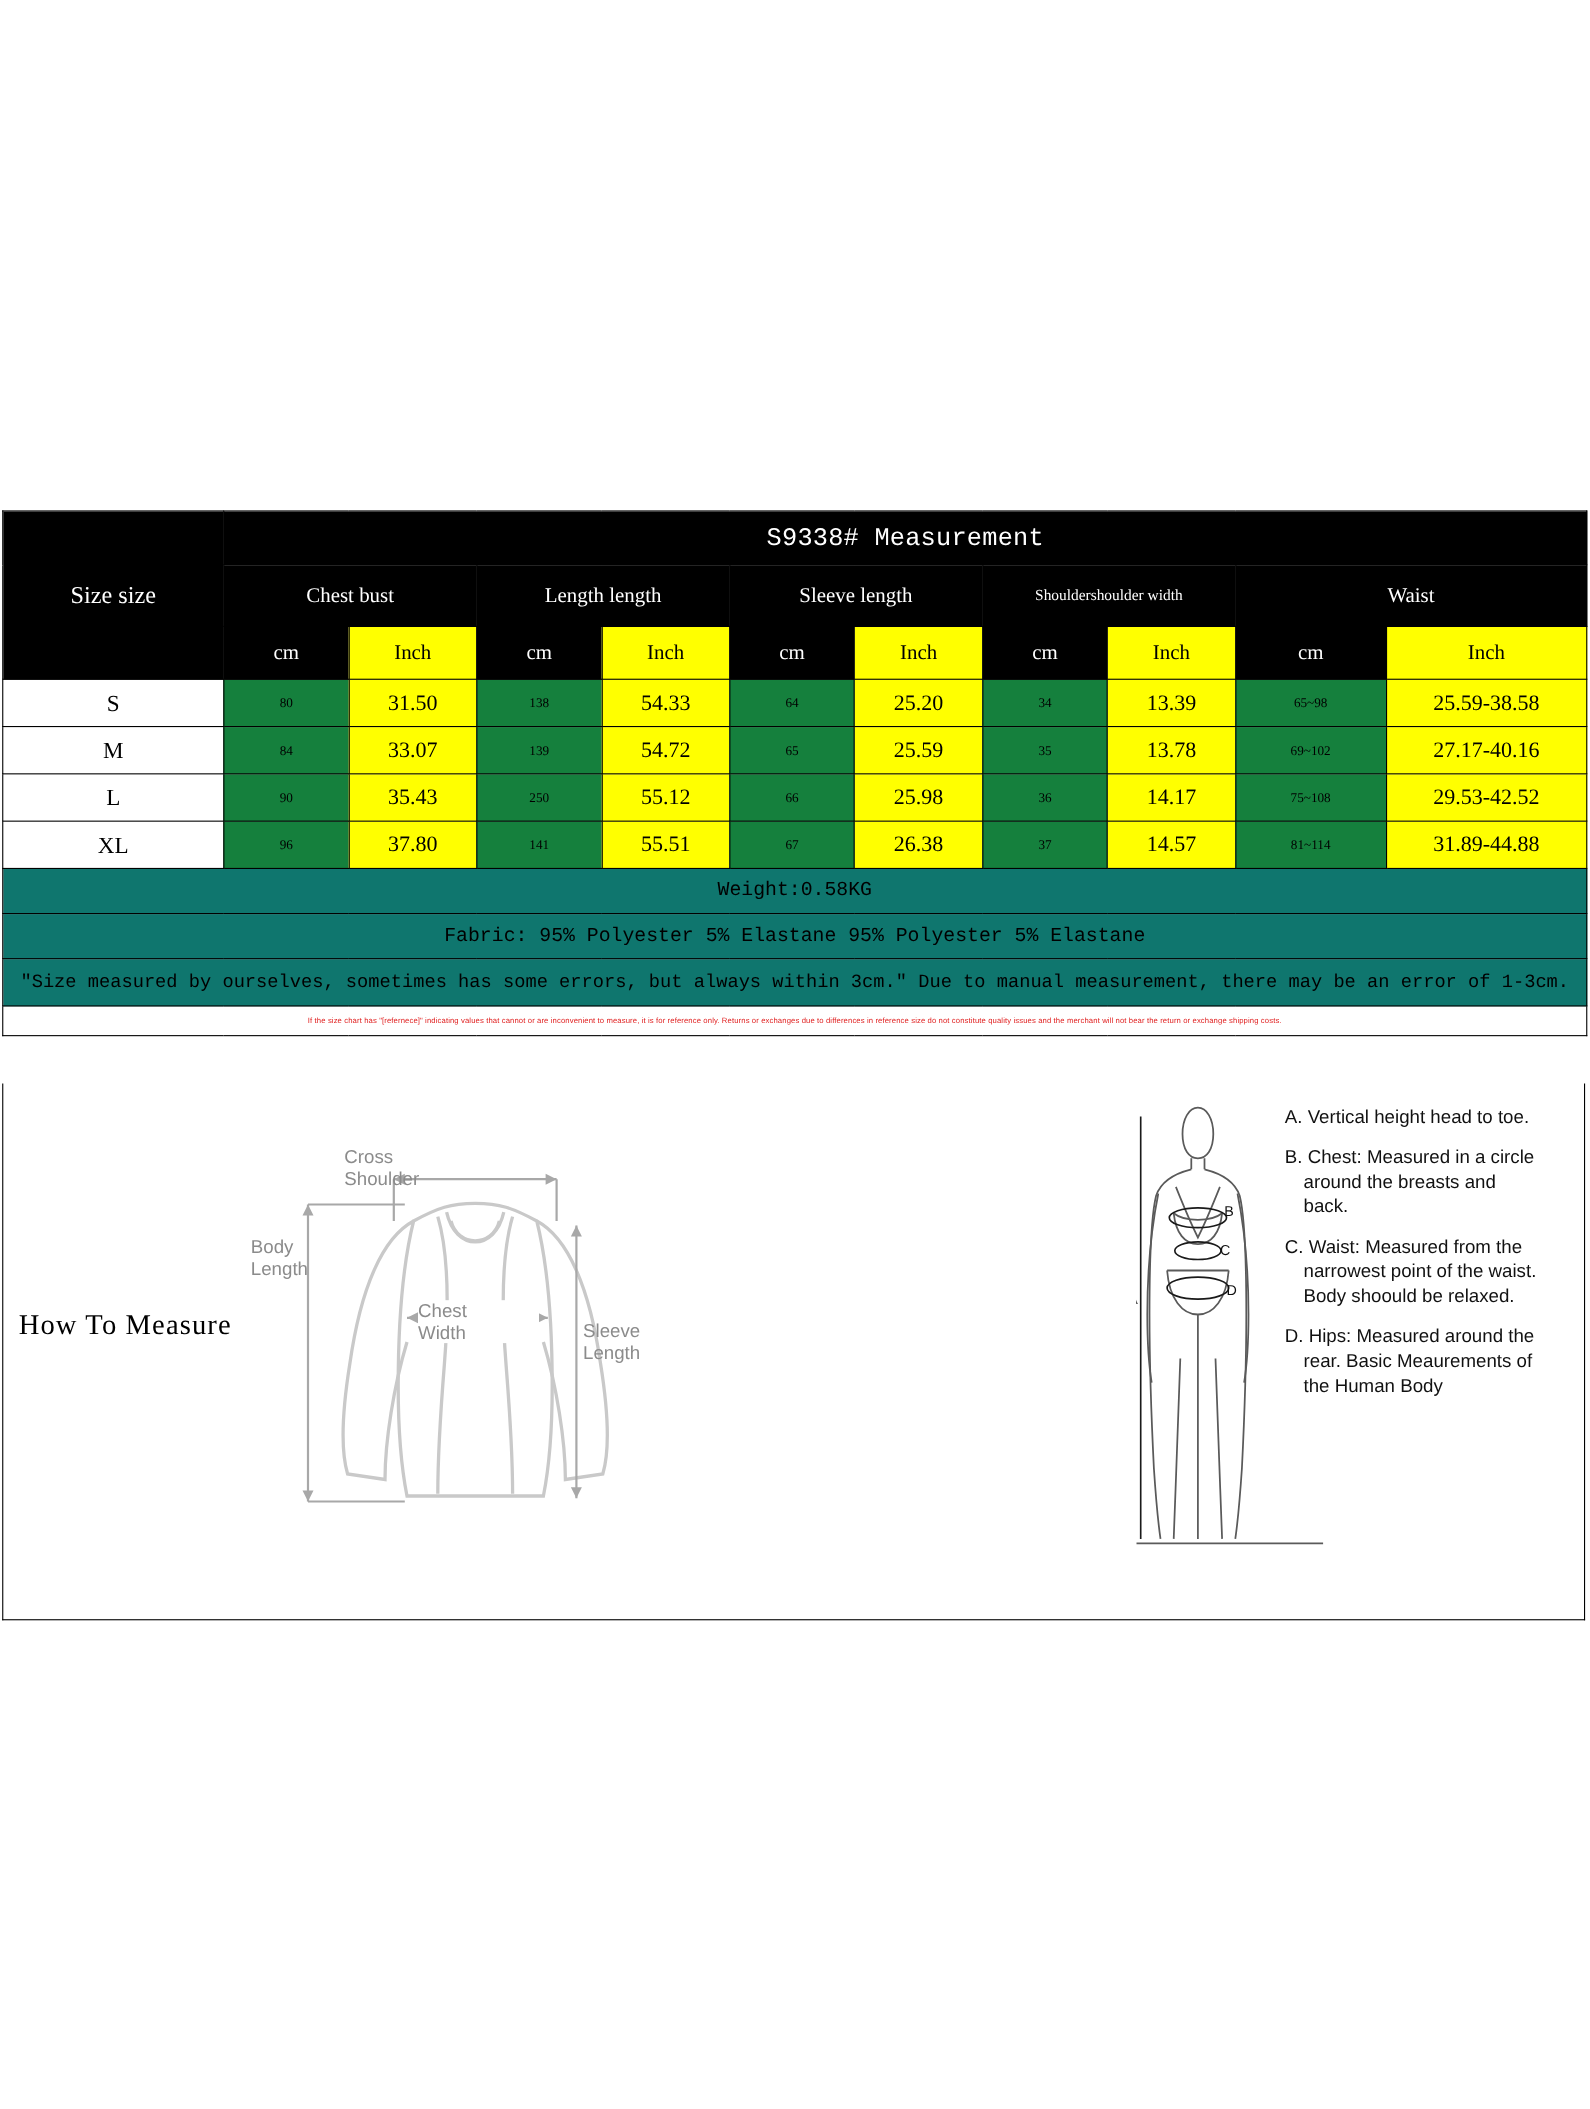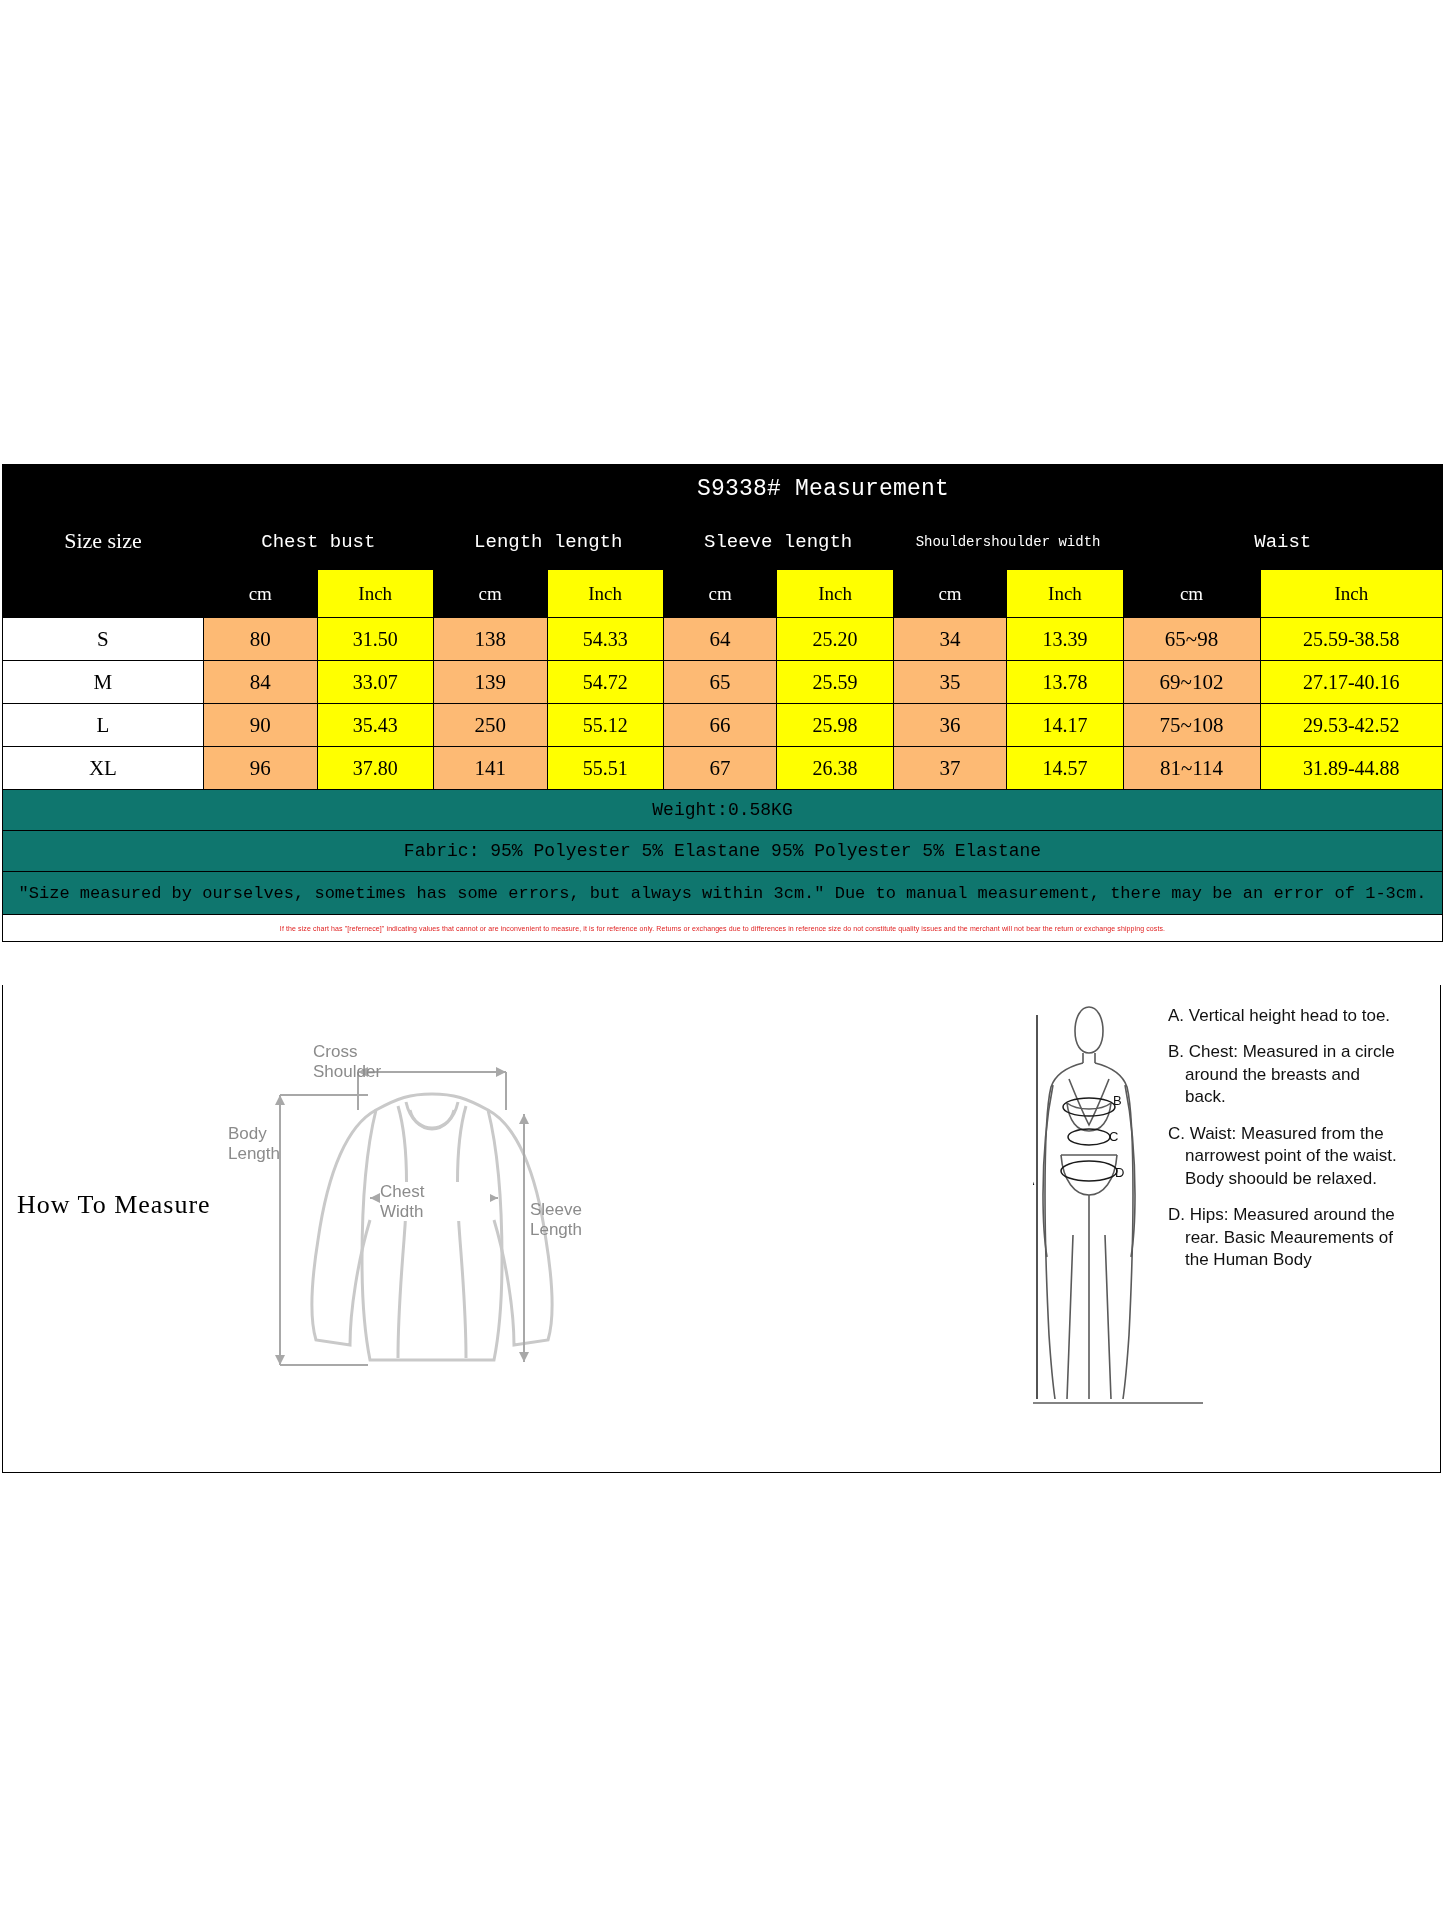--- a/index.html
+++ b/index.html
@@ -51,21 +51,21 @@
     height: 48px;
     letter-spacing: 0.2px;
   }
   .sizesize-cell {
     font-family: "Liberation Serif", serif;
     font-size: 22px;
     height: 150px;
     margin-left: 15px;
   }
   .group-cell {
-    font-family: Liberation Mono, monospace;
+    font-family: Liberation Serif, serif;
     font-size: 19px;
     height: 55px;
   }
   .group-cell.small {
     font-size: 14px;
   }
   .unit-cm {
     background: #000;
     color: #fff;
     font-family: "Liberation Serif", serif;
@@ -82,22 +82,22 @@
     height: 47px;
   }
   .row-label {
     font-family: "Liberation Serif", serif;
     font-size: 21px;
     height: 42px;
     background: #fff;
   }
   .cell-cm {
     font-family: "Liberation Serif", serif;
-    font-size: 21px;
-    background: #fdba74;
+    font-size: 12px;
+    background: #15803d;
   }
   .cell-inch {
     font-family: "Liberation Serif", serif;
     font-size: 20px;
     font-weight: bold;
     background: #ffff00;
   }
   .note-row td {
     font-family: Liberation Mono, monospace;
     font-size: 18px;

